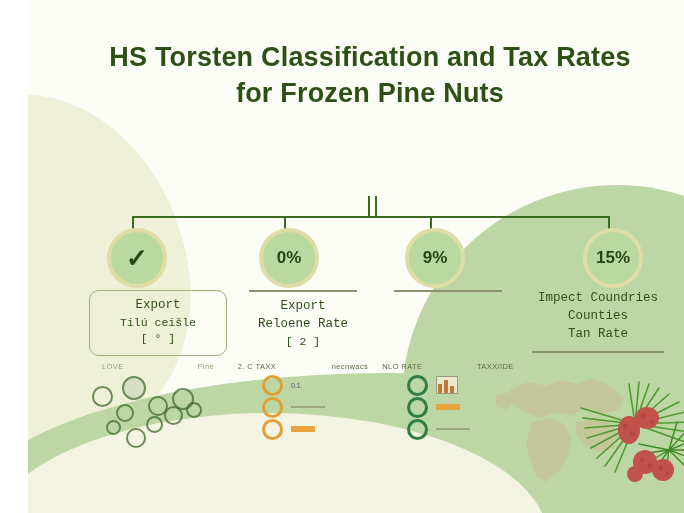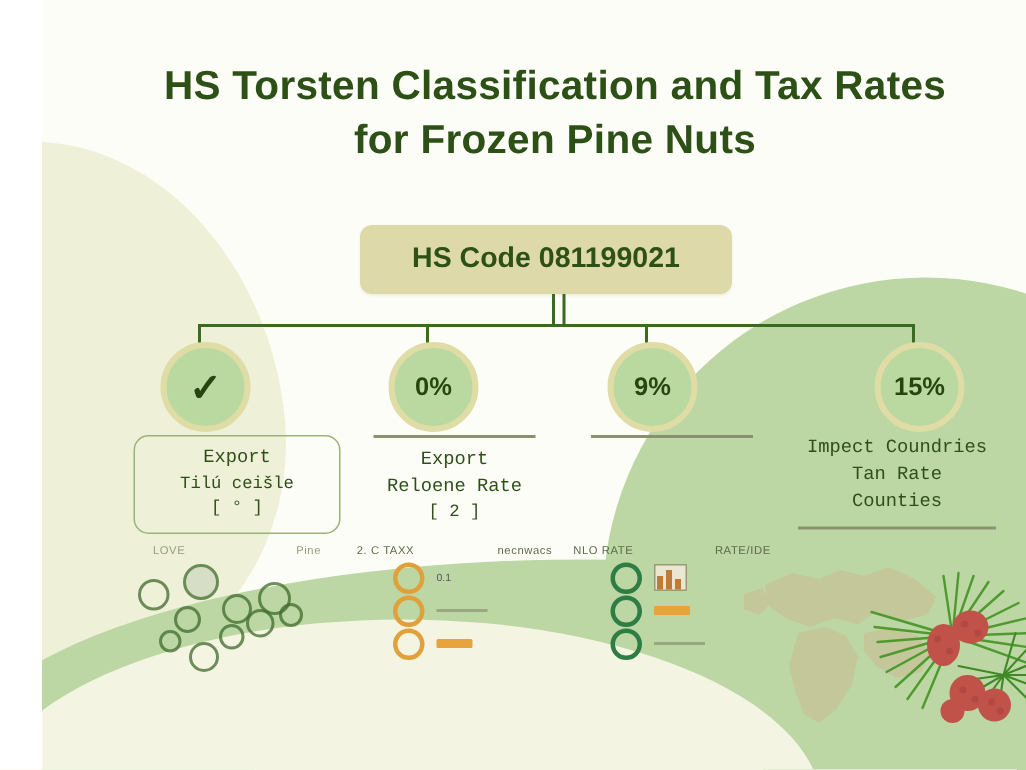--- a/index.html
+++ b/index.html
@@ -175,23 +175,20 @@
   <div class="bg-blob-left"></div>
   <div class="bg-blob-right"></div>
   <div class="bg-wave-bottom"></div>
   <div class="bg-cream-bottom"></div>
 
   <div class="title">
     <span>HS Torsten Classification and Tax Rates</span>
     <span class="l2">for Frozen Pine Nuts</span>
   </div>
 
-  <div class="hs-box">
-    <span>HS Code 081199021</span>
-  </div>
 
   <div class="conn stem-a"></div>
   <div class="conn stem-b"></div>
   <div class="conn hbar"></div>
   <div class="conn drop drop1"></div>
   <div class="conn drop drop2"></div>
   <div class="conn drop drop3"></div>
   <div class="conn drop drop4"></div>
 
   <div class="node n1">
@@ -258,21 +255,21 @@
       <span class="ring"></span>
       <span class="miniorange"></span>
     </div>
   </div>
 
   <div class="col col3">
     <div class="rule"></div>
   </div>
   <div class="subrow sub3">
     <span>NLO RATE</span>
-    <span>RATE/IDE</span>
+    <span>TAXX/IDE</span>
   </div>
   <div class="list list3">
     <div class="row">
       <span class="ring ring-g"></span>
       <span class="minibox">
           <i></i>
           <i style="height:13px;"></i>
           <i style="height:7px;"></i>
         </span>
     </div>
@@ -282,22 +279,22 @@
     </div>
     <div class="row">
       <span class="ring ring-g"></span>
       <span class="bar"></span>
     </div>
   </div>
 
   <div class="col col4">
     <div class="lbl">
       <span class="big brk">Impect Coundries</span>
+      <span class="big brk">Counties</span>
       <span class="big brk">Tan Rate</span>
-      <span class="big brk">Counties</span>
     </div>
     <div class="rule" style="width:132px;margin-top:8px;"></div>
   </div>
 
   <svg class="map" viewBox="0 0 180 150">
     <g fill="#c9bb93">
       <path d="M30 30 L48 22 L66 26 L80 20 L96 24 L112 18 L130 26 L144 38 L138 50
                L120 54 L104 48 L92 56 L76 52 L60 58 L44 52 L32 44 Z"></path>
       <path d="M52 62 L70 58 L84 64 L92 78 L88 96 L78 112 L66 122 L56 116 L50 100
                L46 84 Z"></path>

